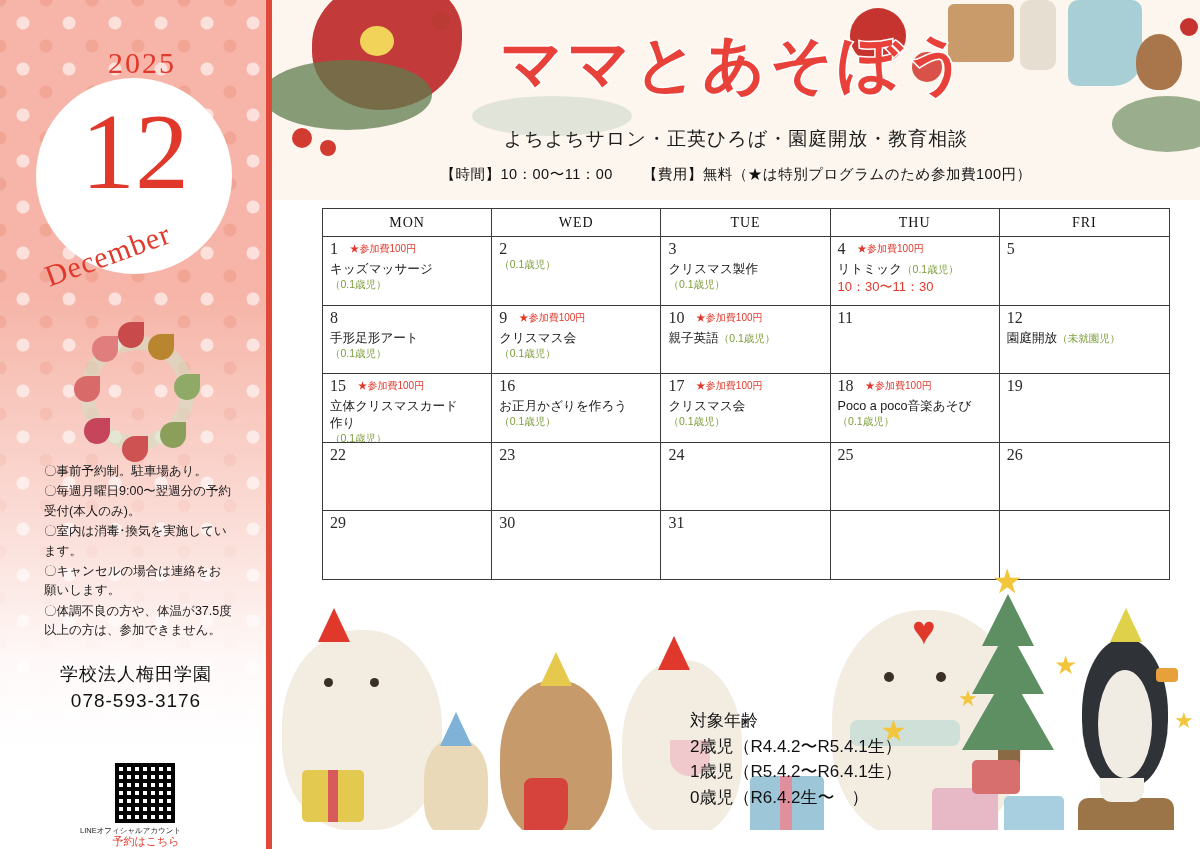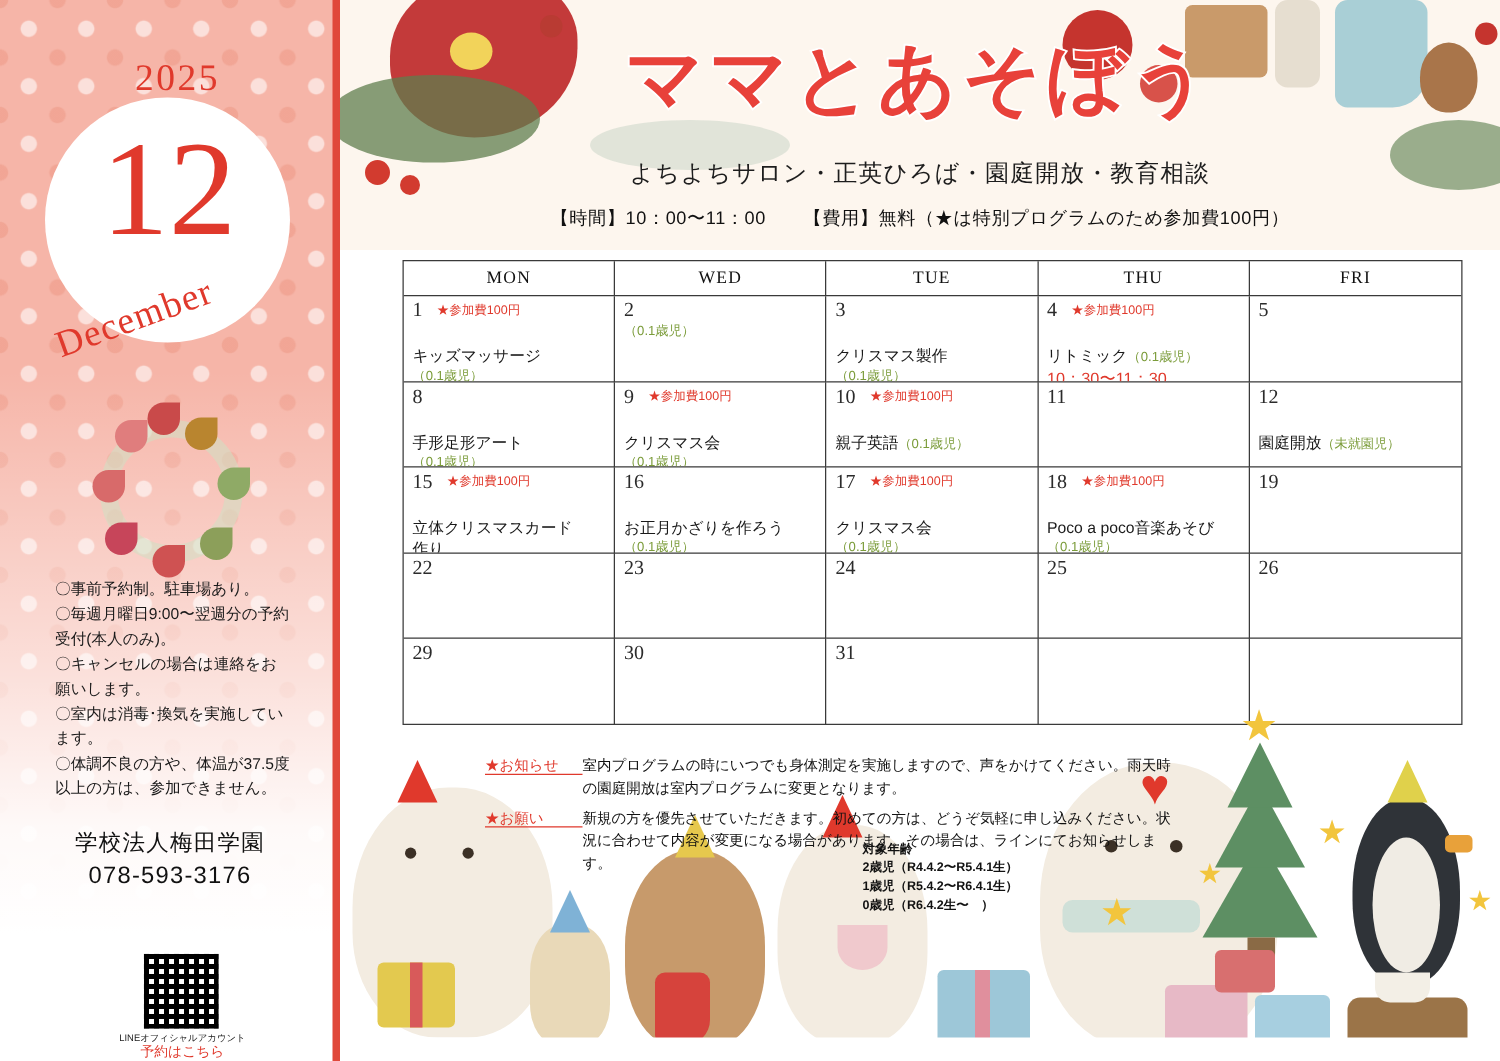--- a/index.html
+++ b/index.html
@@ -91,21 +91,21 @@
     position: absolute; left: 112px; top: 760px;
     width: 66px; height: 66px;
     background:
       repeating-linear-gradient(90deg, #000 0 4px, #fff 4px 8px),
       repeating-linear-gradient(0deg, #000 0 4px, #fff 4px 8px);
     background-blend-mode: multiply;
     border: 3px solid #fff;
   }
   .qr-cap {
     position: absolute; left: 80px; top: 826px; width: 132px;
-    text-align: center; font-size: 7.5px; color: #222;
+    text-align: left; font-size: 7.5px; color: #222;
   }
   .qr-cap2 {
     position: absolute; left: 80px; top: 834px; width: 132px;
     text-align: center; font-size: 11px; color: #e0392c;
   }
 
   
   .header {
     position: absolute; left: 272px; top: 0;
     width: 928px; height: 200px;
@@ -166,39 +166,39 @@
   .cell.lastrow { border-bottom: none; }
   .daynum {
     font-size: 16px; color: #2b2b2b; font-family: "Liberation Serif", serif;
     display: inline-block; vertical-align: top;
   }
   .fee {
     display: inline-block; margin-left: 7px;
     font-size: 10px; color: #e0392c; vertical-align: 2px;
   }
   .ev {
-    margin-top: 19px; font-size: 12.6px; color: #1a1a1a; line-height: 1.35;
+    margin-top: 3px; font-size: 12.6px; color: #1a1a1a; line-height: 1.35;
   }
   .age { font-size: 10.5px; color: #7b9c3a; }
   .ev-time { color: #e0392c; font-size: 13px; }
 
   
   .notice {
     position: absolute; left: 388px; top: 604px; width: 560px;
     font-size: 11.6px; line-height: 1.55; color: #111;
   }
   .notice-row { display: flex; margin-bottom: 6px; }
   .notice-tag {
     color: #e0392c; white-space: nowrap; width: 78px;
     border-bottom: 1px solid #e0392c; height: 16px;
   }
   .notice-body { flex: 1; }
   .target {
-    position: absolute; left: 690px; top: 672px;
-    font-size: 10px; line-height: 1.5; color: #111; font-weight: bold;
+    position: absolute; left: 690px; top: 708px;
+    font-size: 17px; line-height: 1.5; color: #111;
   }
 
   
   .illus { position: absolute; left: 272px; top: 560px; width: 928px; height: 289px; overflow: hidden; }
   .bear {
     position: absolute; background: #f3ece1; border-radius: 48% 48% 42% 42%;
   }
   .hat { position: absolute; width: 0; height: 0; border-left: 16px solid transparent; border-right: 16px solid transparent; border-bottom: 34px solid #e0392c; }
   .tree { position: absolute; width: 0; height: 0; border-left: 46px solid transparent; border-right: 46px solid transparent; border-bottom: 80px solid #5d8f63; }
   .gift { position: absolute; border-radius: 5px; }
@@ -230,22 +230,22 @@
       <div class="petal" style="left:12px;top:58px;background:#d86a6a;"></div>
       <div class="petal" style="left:112px;top:56px;background:#8faa66;"></div>
       <div class="petal" style="left:22px;top:100px;background:#c7455a;"></div>
       <div class="petal" style="left:60px;top:118px;background:#cf5252;"></div>
       <div class="petal" style="left:98px;top:104px;background:#8c9f5a;"></div>
     </div>
 
     <div class="notes">
       <p>〇事前予約制。駐車場あり。</p>
       <p>〇毎週月曜日9:00〜翌週分の予約受付(本人のみ)。</p>
+      <p>〇室内は消毒･換気を実施しています。</p>
       <p>〇キャンセルの場合は連絡をお願いします。</p>
-      <p>〇室内は消毒･換気を実施しています。</p>
       <p>〇体調不良の方や、体温が37.5度以上の方は、参加できません。</p>
     </div>
 
     <div class="org">
       <div class="l1">学校法人梅田学園</div>
       <div class="tel">078-593-3176</div>
     </div>
 
     <div class="qr"></div>
     <div class="qr-cap">LINEオフィシャルアカウント</div>
@@ -449,30 +449,20 @@
     <div style="position:absolute;left:884px;top:108px;width:22px;height:14px;background:#e8a13a;border-radius:4px;"></div>
     <div class="star-shape" style="left:782px;top:92px;font-size:26px;">★</div>
     <div class="star-shape" style="left:902px;top:150px;font-size:22px;">★</div>
 
     <div style="position:absolute;left:806px;top:238px;width:96px;height:44px;background:#9b7448;border-radius:10px;"></div>
     <div style="position:absolute;left:828px;top:218px;width:44px;height:24px;background:#f3efe6;border-radius:0 0 12px 12px;"></div>
 
     <div style="position:absolute;left:0;top:270px;width:928px;height:20px;background:#ffffff;"></div>
   </div>
 
-  <div class="notice">
-    <div class="notice-row">
-      <div class="notice-tag">★お知らせ</div>
-      <div class="notice-body">室内プログラムの時にいつでも身体測定を実施しますので、声をかけてください。雨天時の園庭開放は室内プログラムに変更となります。</div>
-    </div>
-    <div class="notice-row">
-      <div class="notice-tag">★お願い</div>
-      <div class="notice-body">新規の方を優先させていただきます。初めての方は、どうぞ気軽に申し込みください。状況に合わせて内容が変更になる場合があります。その場合は、ラインにてお知らせします。</div>
-    </div>
-  </div>
 
   <div class="target">
     <div>対象年齢</div>
     <div>2歳児（R4.4.2〜R5.4.1生）</div>
     <div>1歳児（R5.4.2〜R6.4.1生）</div>
     <div>0歳児（R6.4.2生〜　）</div>
   </div>
 
 </div>
 

